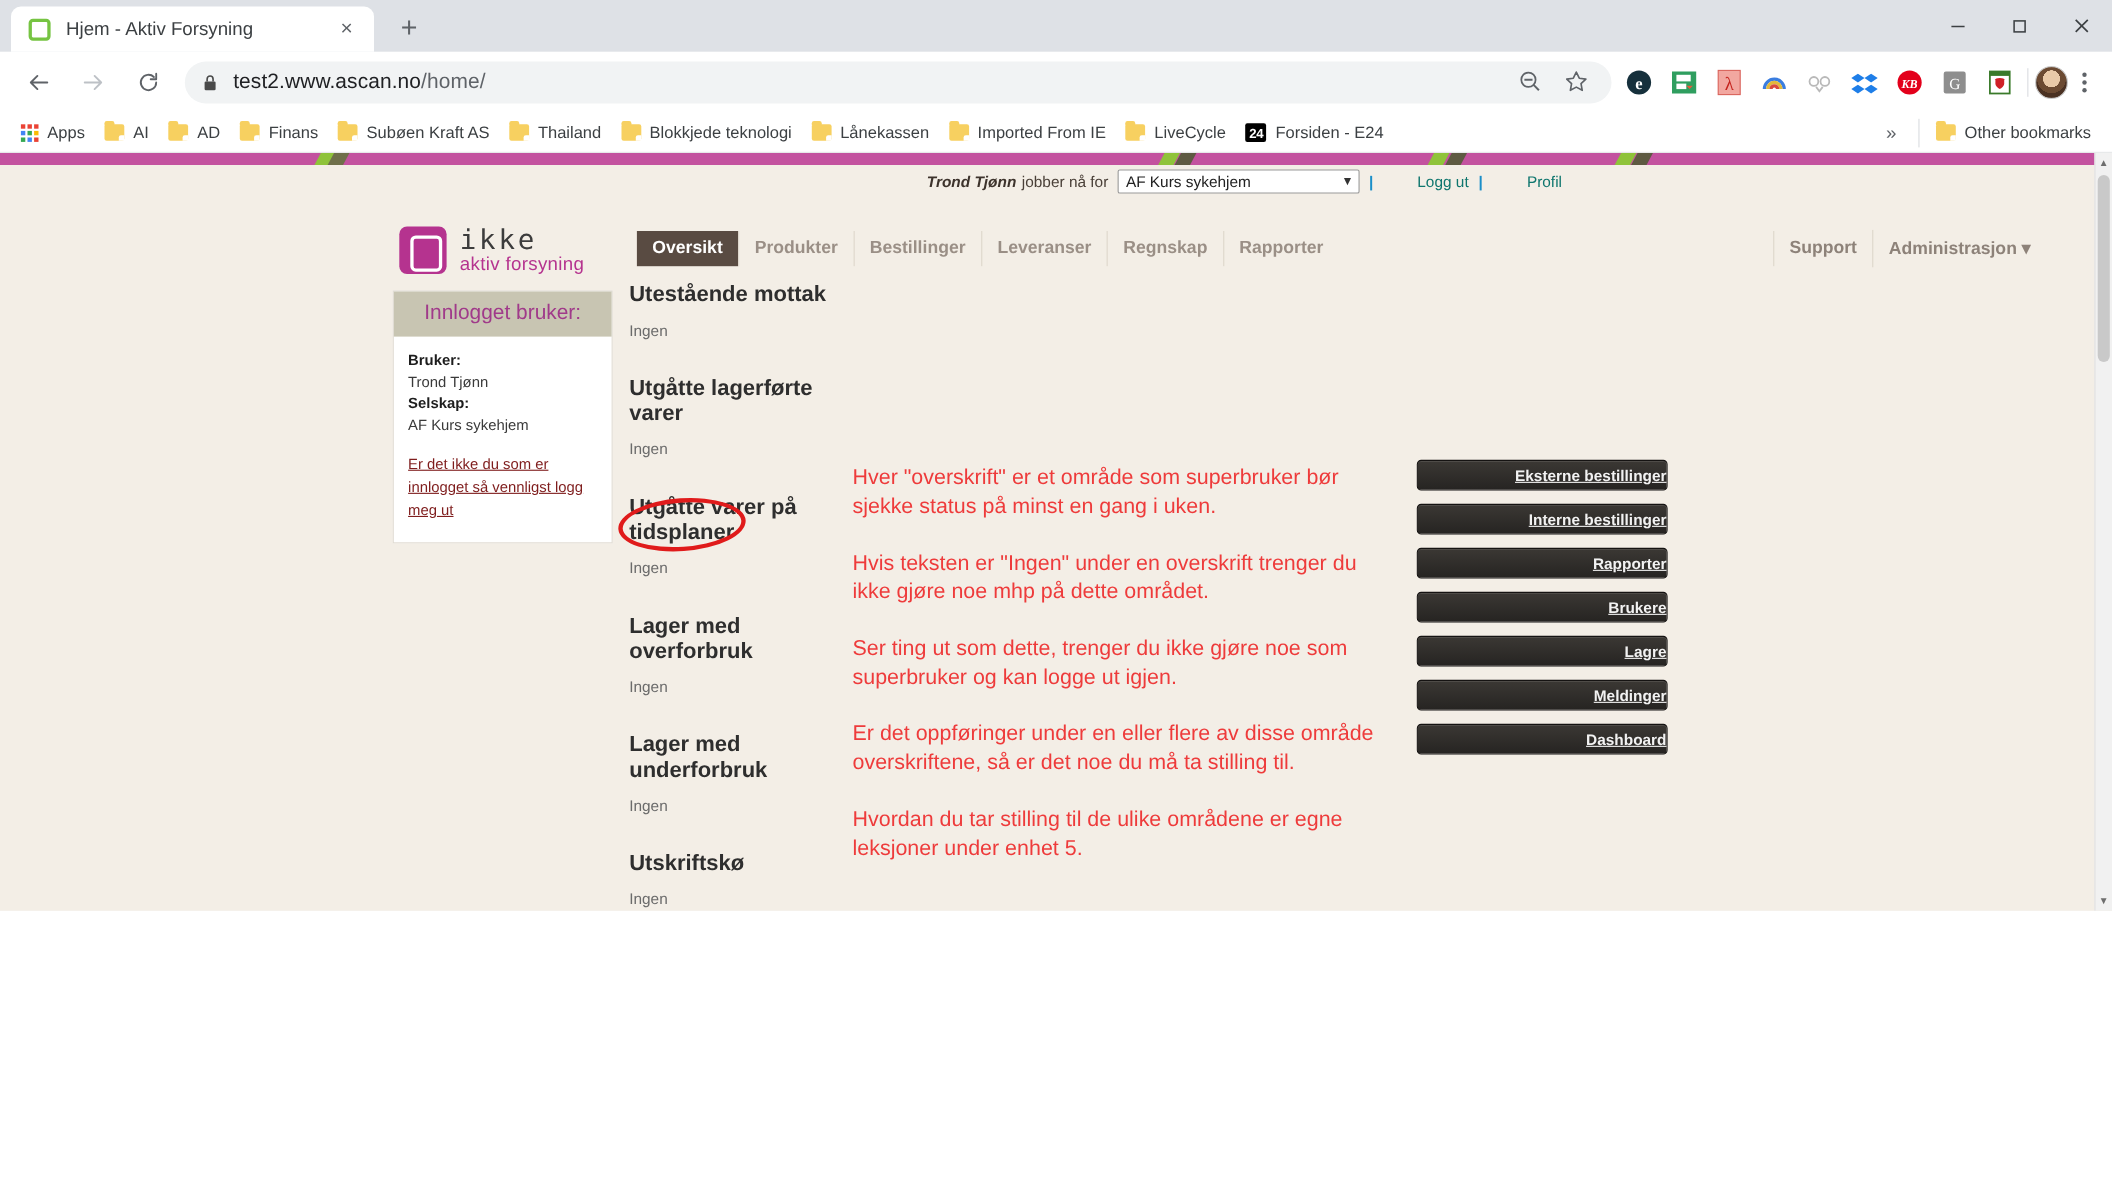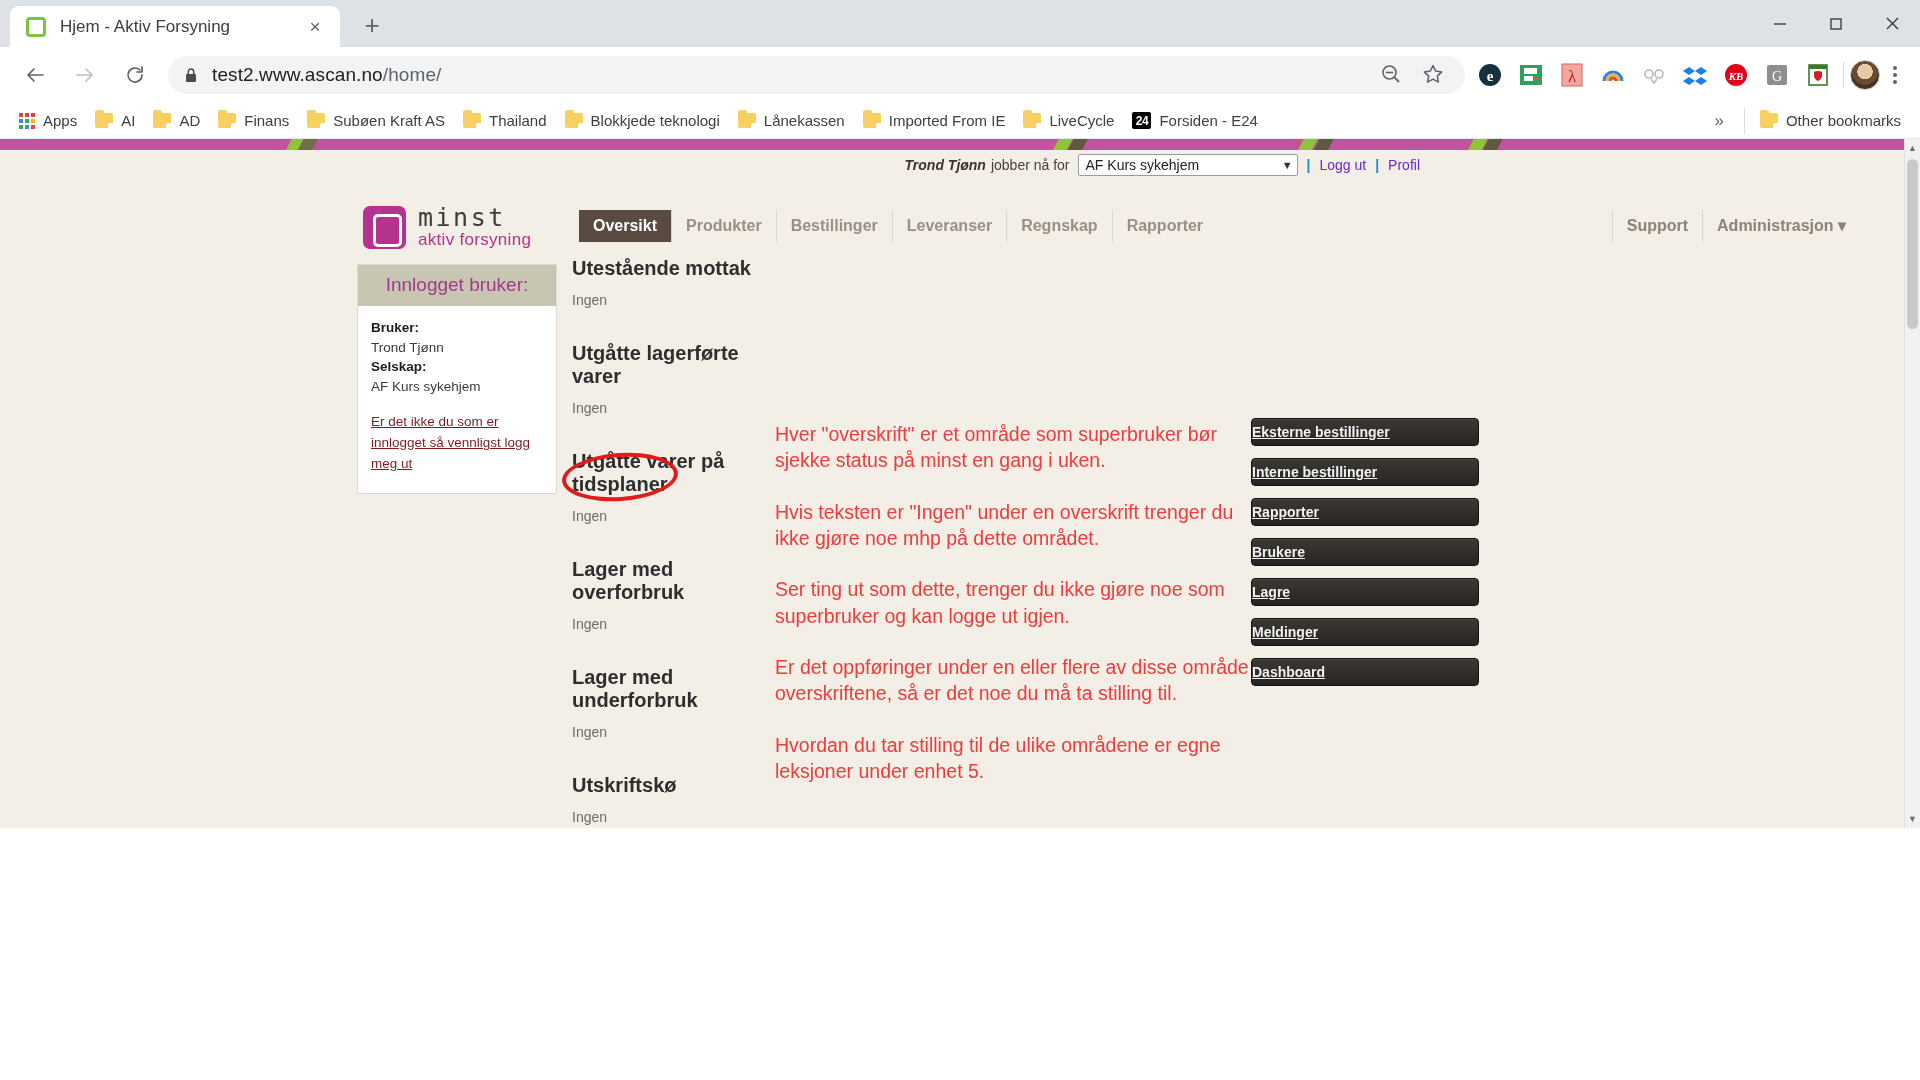--- a/index.html
+++ b/index.html
@@ -143,21 +143,21 @@
   .userbar .who { font-style: italic; font-weight: 600; color:#3d332c; margin-right:5px;}
   .userbar .lbl { margin-right: 8px; }
   .company-select {
     width: 220px; height: 22px; background: #fff;
     border: 1px solid #9a9a9a; border-radius: 2px;
     display: flex; align-items: center; padding: 0 4px 0 7px;
     font-size: 14px; color: #222;
   }
   .company-select .caret { margin-left:auto; font-size: 11px; color:#333;}
   .sep-pipe { color:#1a8ec9; margin: 0 9px; font-weight:700; }
-  .userbar a { color: #6d28d9; text-decoration: none; }
+  .userbar a { color: #0f766e; text-decoration: none; margin-left: 31px; }
 
   .brandrow {
     position: absolute; top: 48px; left: 363px; right: 0; height: 70px;
   }
   .logo { position: absolute; left: 0; top: 18px; display: flex; align-items: center; }
   .logo-mark {
     width: 43px; height: 43px; background: #b5338f; border-radius: 7px;
     position: relative; flex: 0 0 auto;
   }
   .logo-mark::after {
@@ -213,22 +213,23 @@
   .notes { position: absolute; left: 775px; top: 282px; width: 475px; color: #ee3b3b; font-size: 19.5px; line-height: 1.35;}
   .notes p { margin-bottom: 25px; }
 
   
   .btnstack { position: absolute; left: 1251px; top: 279px; width: 228px; }
   .abtn {
     display: block; width: 100%; height: 28px; margin-bottom: 12px;
     background: linear-gradient(#3b3834, #262422);
     border: 1px solid #151312; border-radius: 4px;
     color: #f2f2f2; font-size: 14px; font-weight: 600;
-    text-align: left; line-height: 26px;
+    text-align: right; line-height: 26px;
     box-shadow: inset 0 1px 0 rgba(255,255,255,.10);
+    margin-left: 37px;
   }
 
   
   .footer {
     position: absolute; left: 0; right: 0; top: 745px; height: 205px;
     background: #7d736c; color: #e9e6e2; text-align: center;
   }
   .f-brand { margin-top: 26px; font-size: 19px; font-weight: 700; color:#e6e3df; display:flex; align-items:center; justify-content:center; gap:6px;}
   .f-brand .sq { width:12px;height:12px;border:2px solid #86c03c; border-radius:2px; display:inline-block;}
   .f-rows { margin-top: 18px; font-size: 14px; }
@@ -483,21 +484,21 @@
       <span class="sep-pipe">|</span>
       <a href="#">Logg ut</a>
       <span class="sep-pipe">|</span>
       <a href="#">Profil</a>
     </div>
 
     <div class="brandrow">
       <div class="logo">
         <span class="logo-mark"></span>
         <span class="logo-text">
-          <span class="logo-word">minst</span><br>
+          <span class="logo-word">ikke</span><br>
           <span class="logo-sub">aktiv forsyning</span>
         </span>
       </div>
 
       <div class="nav">
         <div class="navitem active">Oversikt</div>
         <div class="navitem">Produkter</div>
         <div class="navitem">Bestillinger</div>
         <div class="navitem">Leveranser</div>
         <div class="navitem">Regnskap</div>

